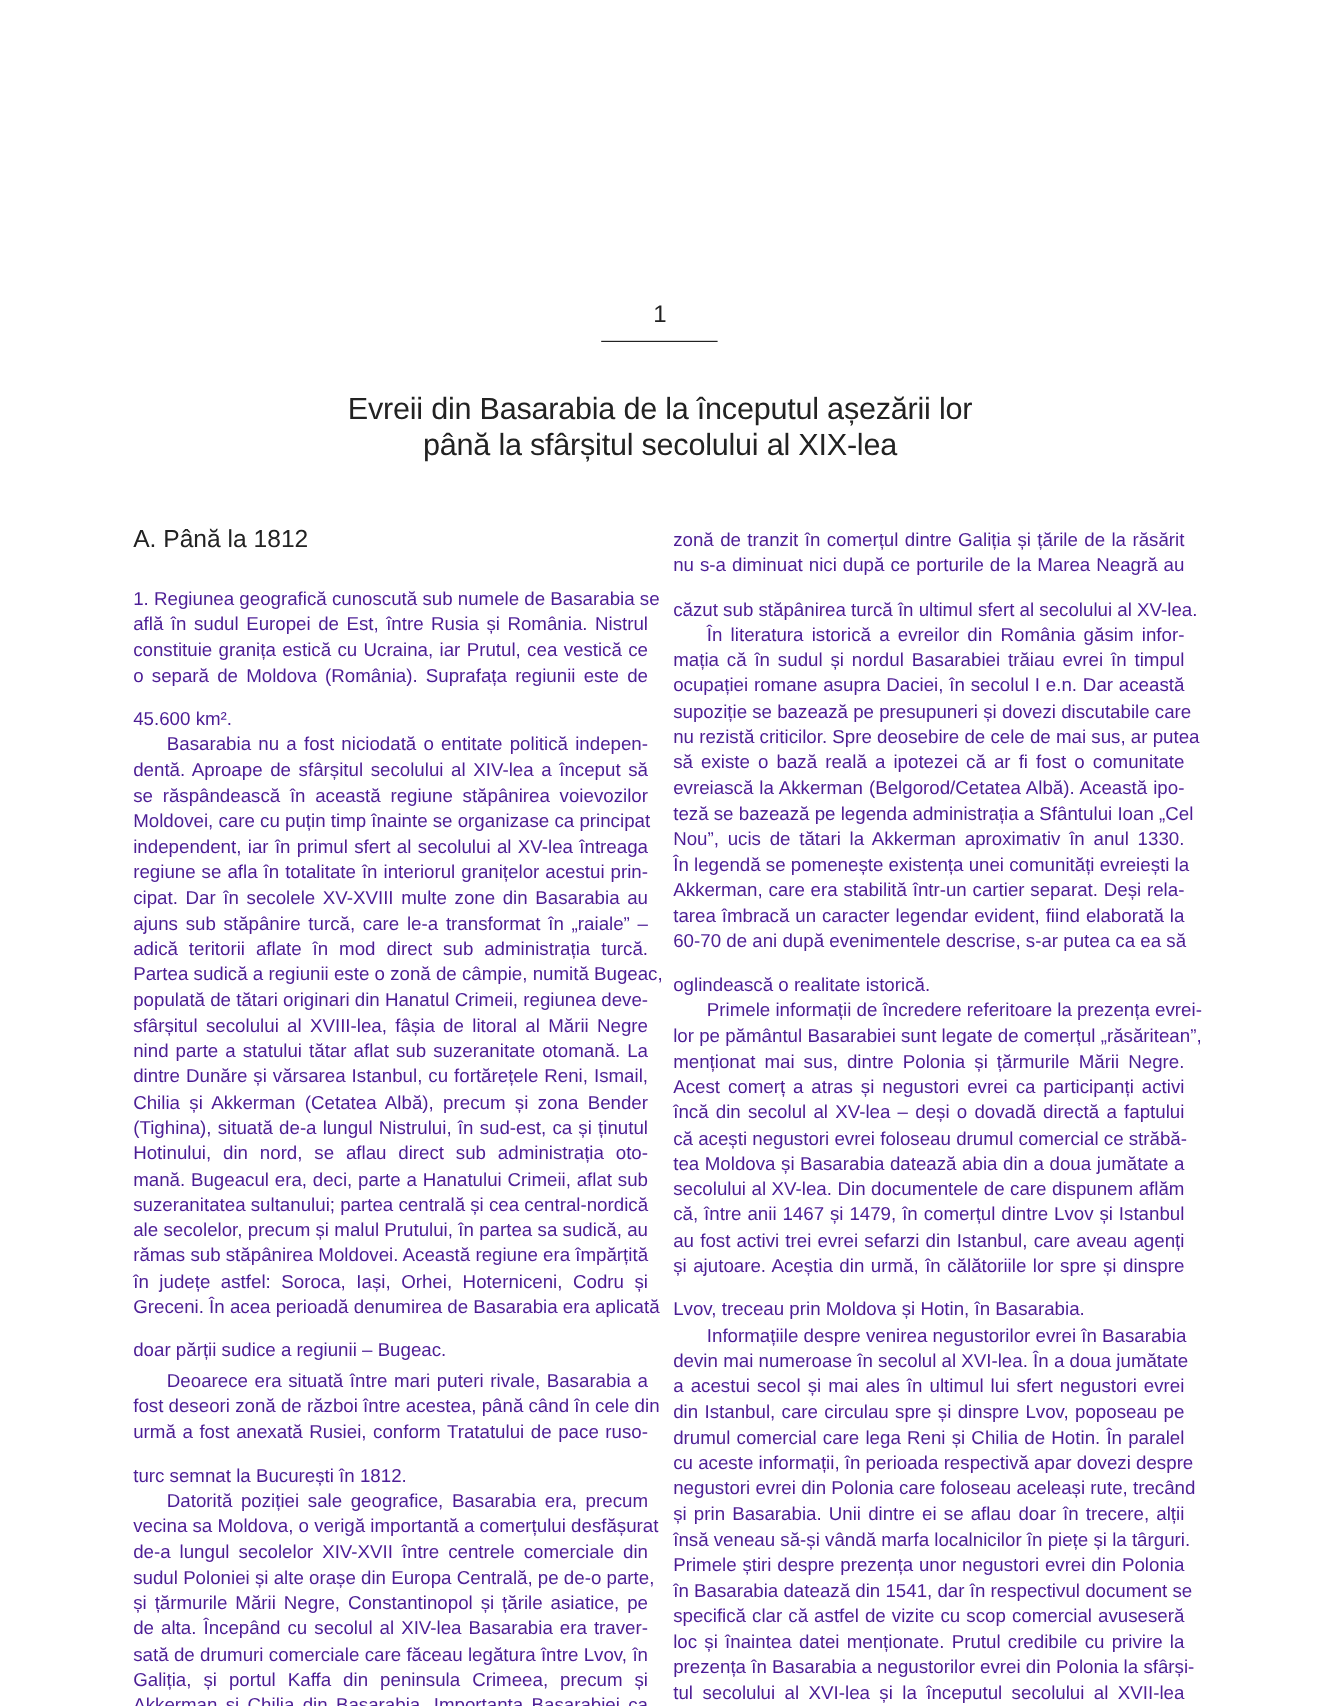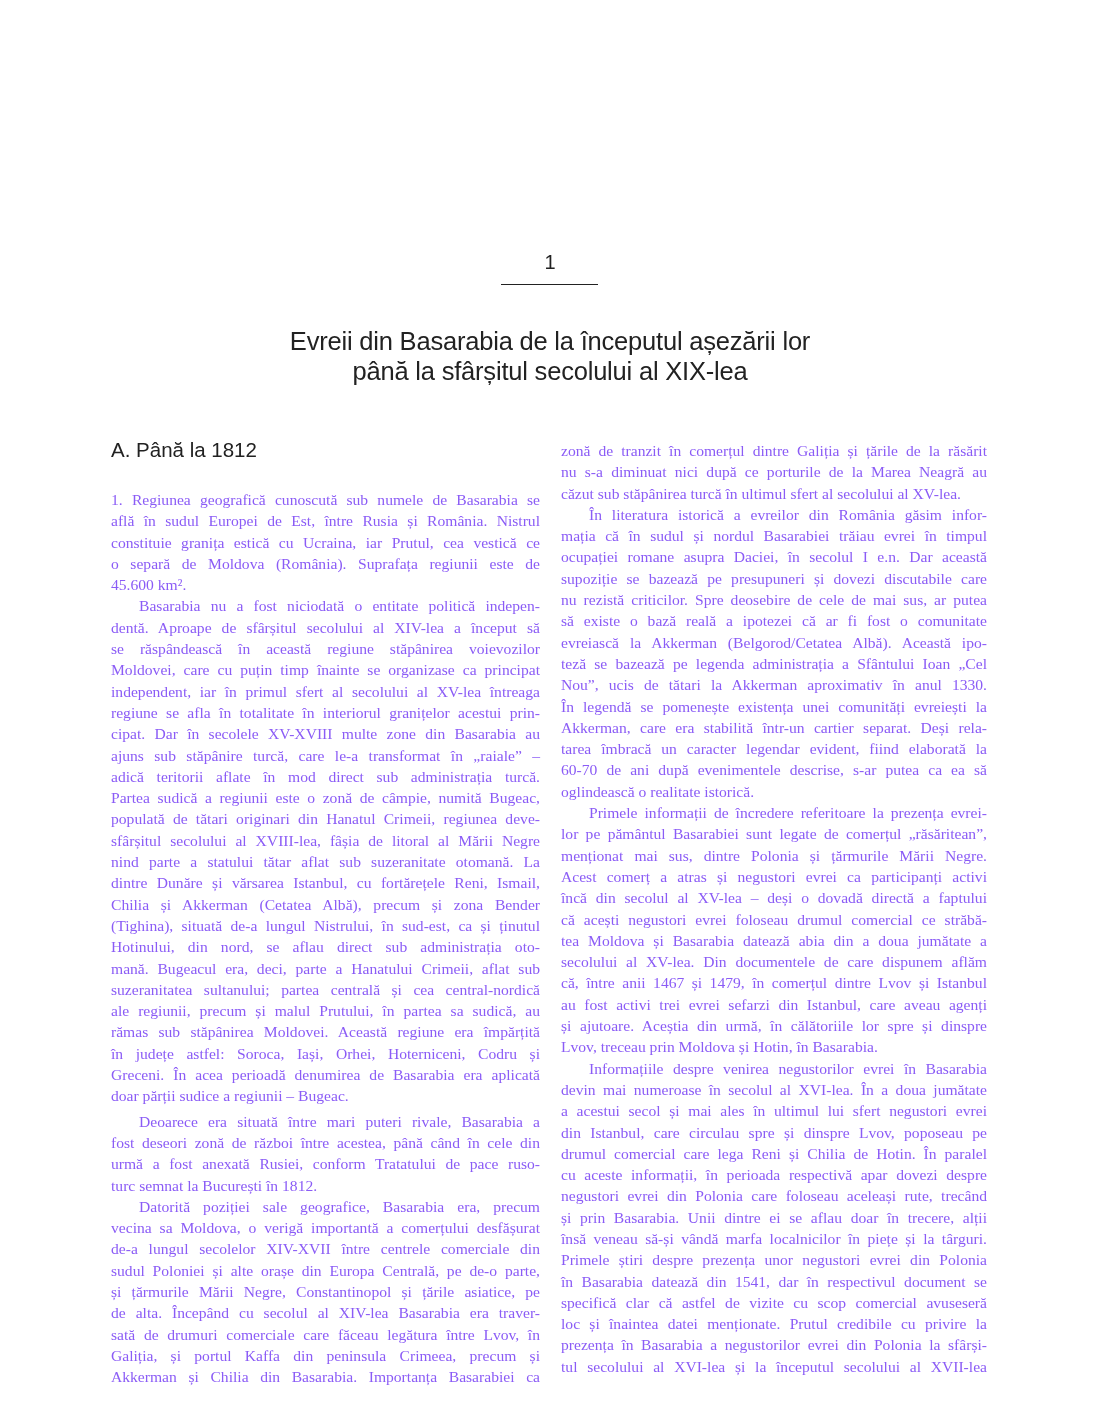--- a/index.html
+++ b/index.html
@@ -15,28 +15,28 @@
     .chapter-title {
       position: absolute; left: 0; width: 1100px; top: 302px; text-align: center;
       font-family: "Liberation Sans", sans-serif; font-size: 25.5px; line-height: 30px; color: #222;
       letter-spacing: -0.2px;
       margin-top: 24px;
     }
     .section-heading {
       position: absolute; left: 111px; top: 438px;
       font-family: "Liberation Sans", sans-serif; font-size: 20.5px; line-height: 24px; color: #222;
     }
-    .col { position: absolute; font-family: Liberation Serif, serif; font-size: 15.6px; color: #8b5cf6; }
+    .col { position: absolute; font-family: Liberation Sans, sans-serif; font-size: 15.6px; color: #4c1d95; }
     .col-left { left: 111px; width: 429px; top: 489px; }
     .col-right { left: 561px; width: 426px; top: 440px; }
     .line {
       display: block; height: 21.3px; line-height: 21.3px; white-space: nowrap;
       text-align: justify; text-align-last: justify; overflow: visible;
     }
-    .line.last { text-align-last: left; }
+    .line.last { text-align-last: left; margin-top: 15px; }
     .line.indent { padding-left: 28px; }
     .para-gap { height: 4px; }
   </style>
 </head>
 <body>
 
 <div class="chapter-num">1</div>
 <div class="chapter-rule"></div>
 <div class="chapter-title">
   <div>Evreii din Basarabia de la începutul așezării lor</div>
@@ -66,21 +66,21 @@
       <span class="line">Partea sudică a regiunii este o zonă de câmpie, numită Bugeac,</span>
       <span class="line">populată de tătari originari din Hanatul Crimeii, regiunea deve-</span>
       <span class="line">sfârșitul secolului al XVIII-lea, fâșia de litoral al Mării Negre</span>
       <span class="line">nind parte a statului tătar aflat sub suzeranitate otomană. La</span>
       <span class="line">dintre Dunăre și vărsarea Istanbul, cu fortărețele Reni, Ismail,</span>
       <span class="line">Chilia și Akkerman (Cetatea Albă), precum și zona Bender</span>
       <span class="line">(Tighina), situată de-a lungul Nistrului, în sud-est, ca și ținutul</span>
       <span class="line">Hotinului, din nord, se aflau direct sub administrația oto-</span>
       <span class="line">mană. Bugeacul era, deci, parte a Hanatului Crimeii, aflat sub</span>
       <span class="line">suzeranitatea sultanului; partea centrală și cea central-nordică</span>
-      <span class="line">ale regiunii, precum și malul Prutului, în partea sa sudică, au</span>
+      <span class="line">ale secolelor, precum și malul Prutului, în partea sa sudică, au</span>
       <span class="line">rămas sub stăpânirea Moldovei. Această regiune era împărțită</span>
       <span class="line">în județe astfel: Soroca, Iași, Orhei, Hoterniceni, Codru și</span>
       <span class="line">Greceni. În acea perioadă denumirea de Basarabia era aplicată</span>
       <span class="line last">doar părții sudice a regiunii – Bugeac.</span>
     </div>
     <div class="para-gap"></div>
     <div>
       <span class="line indent">Deoarece era situată între mari puteri rivale, Basarabia a</span>
       <span class="line">fost deseori zonă de război între acestea, până când în cele din</span>
       <span class="line">urmă a fost anexată Rusiei, conform Tratatului de pace ruso-</span>

